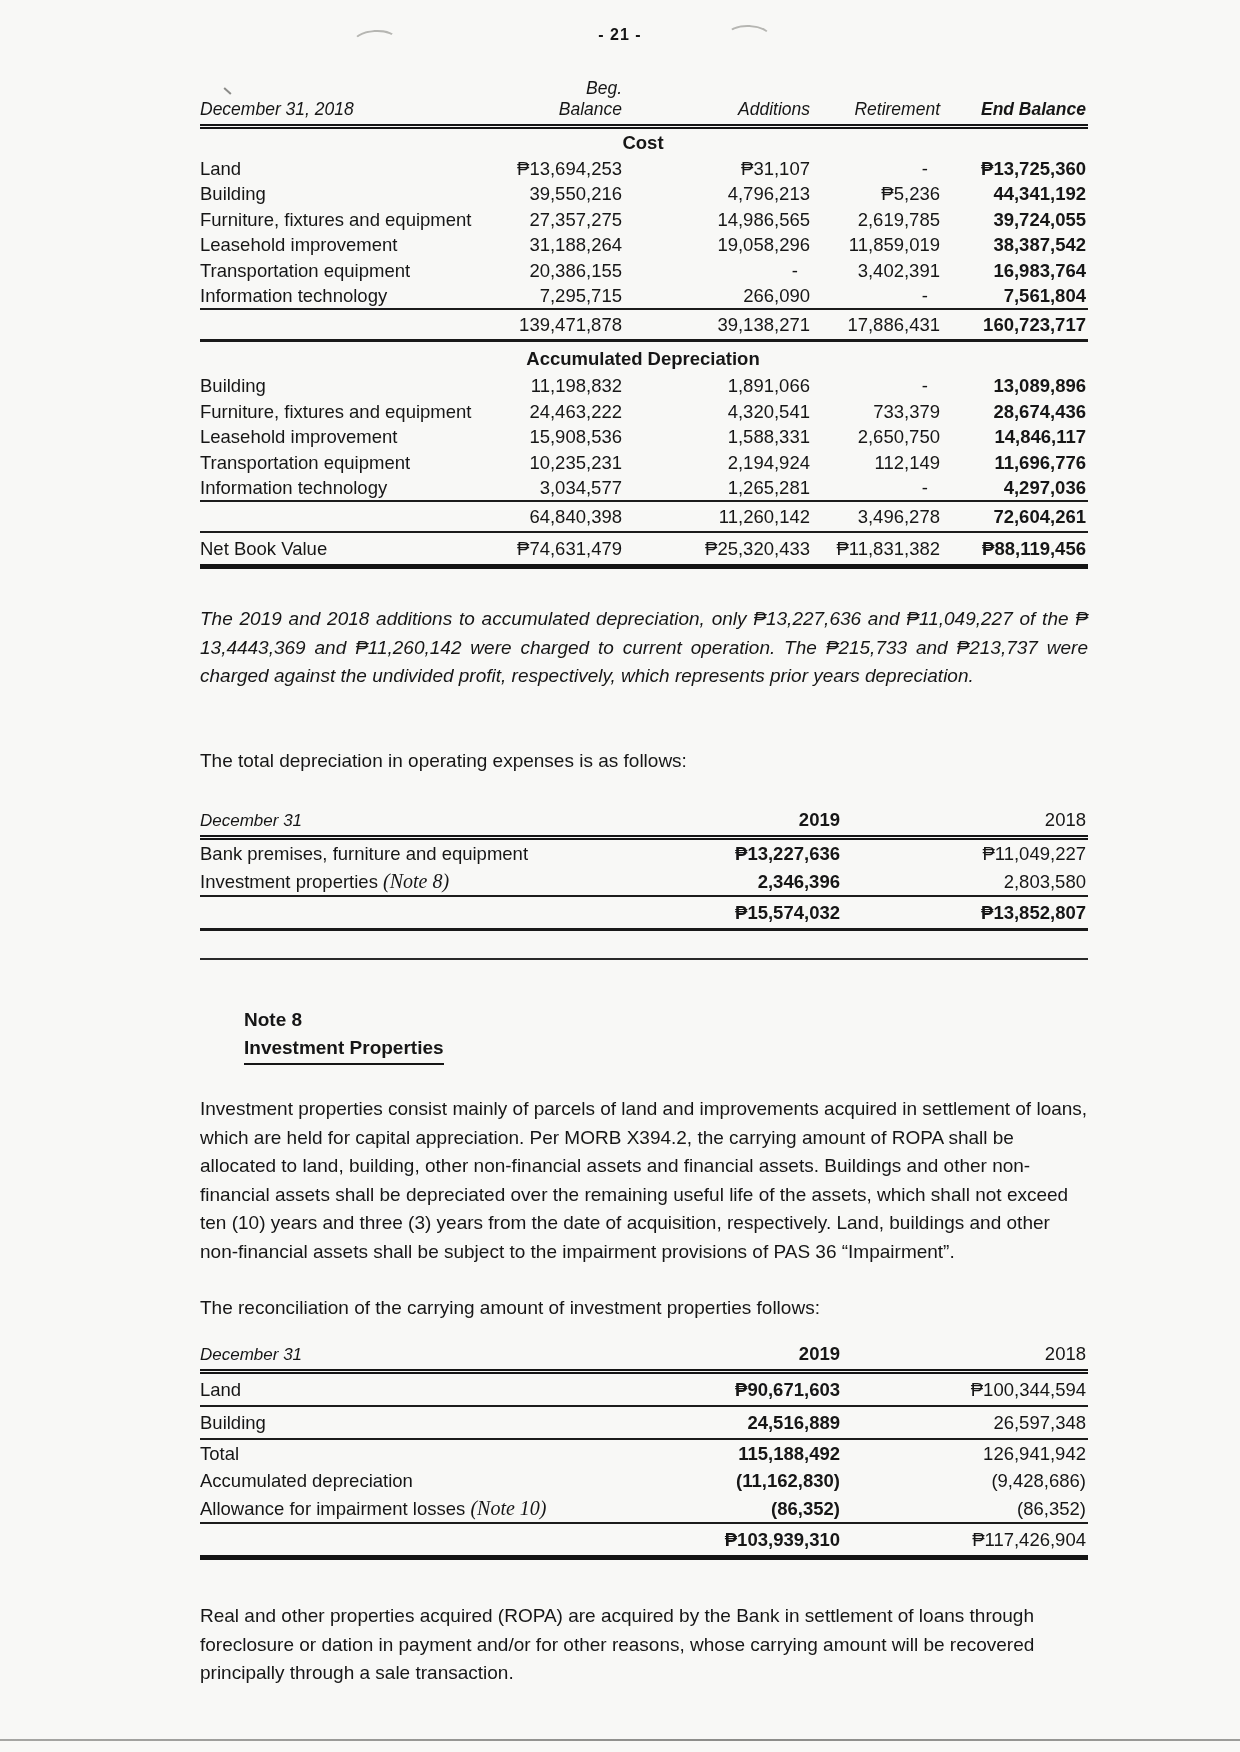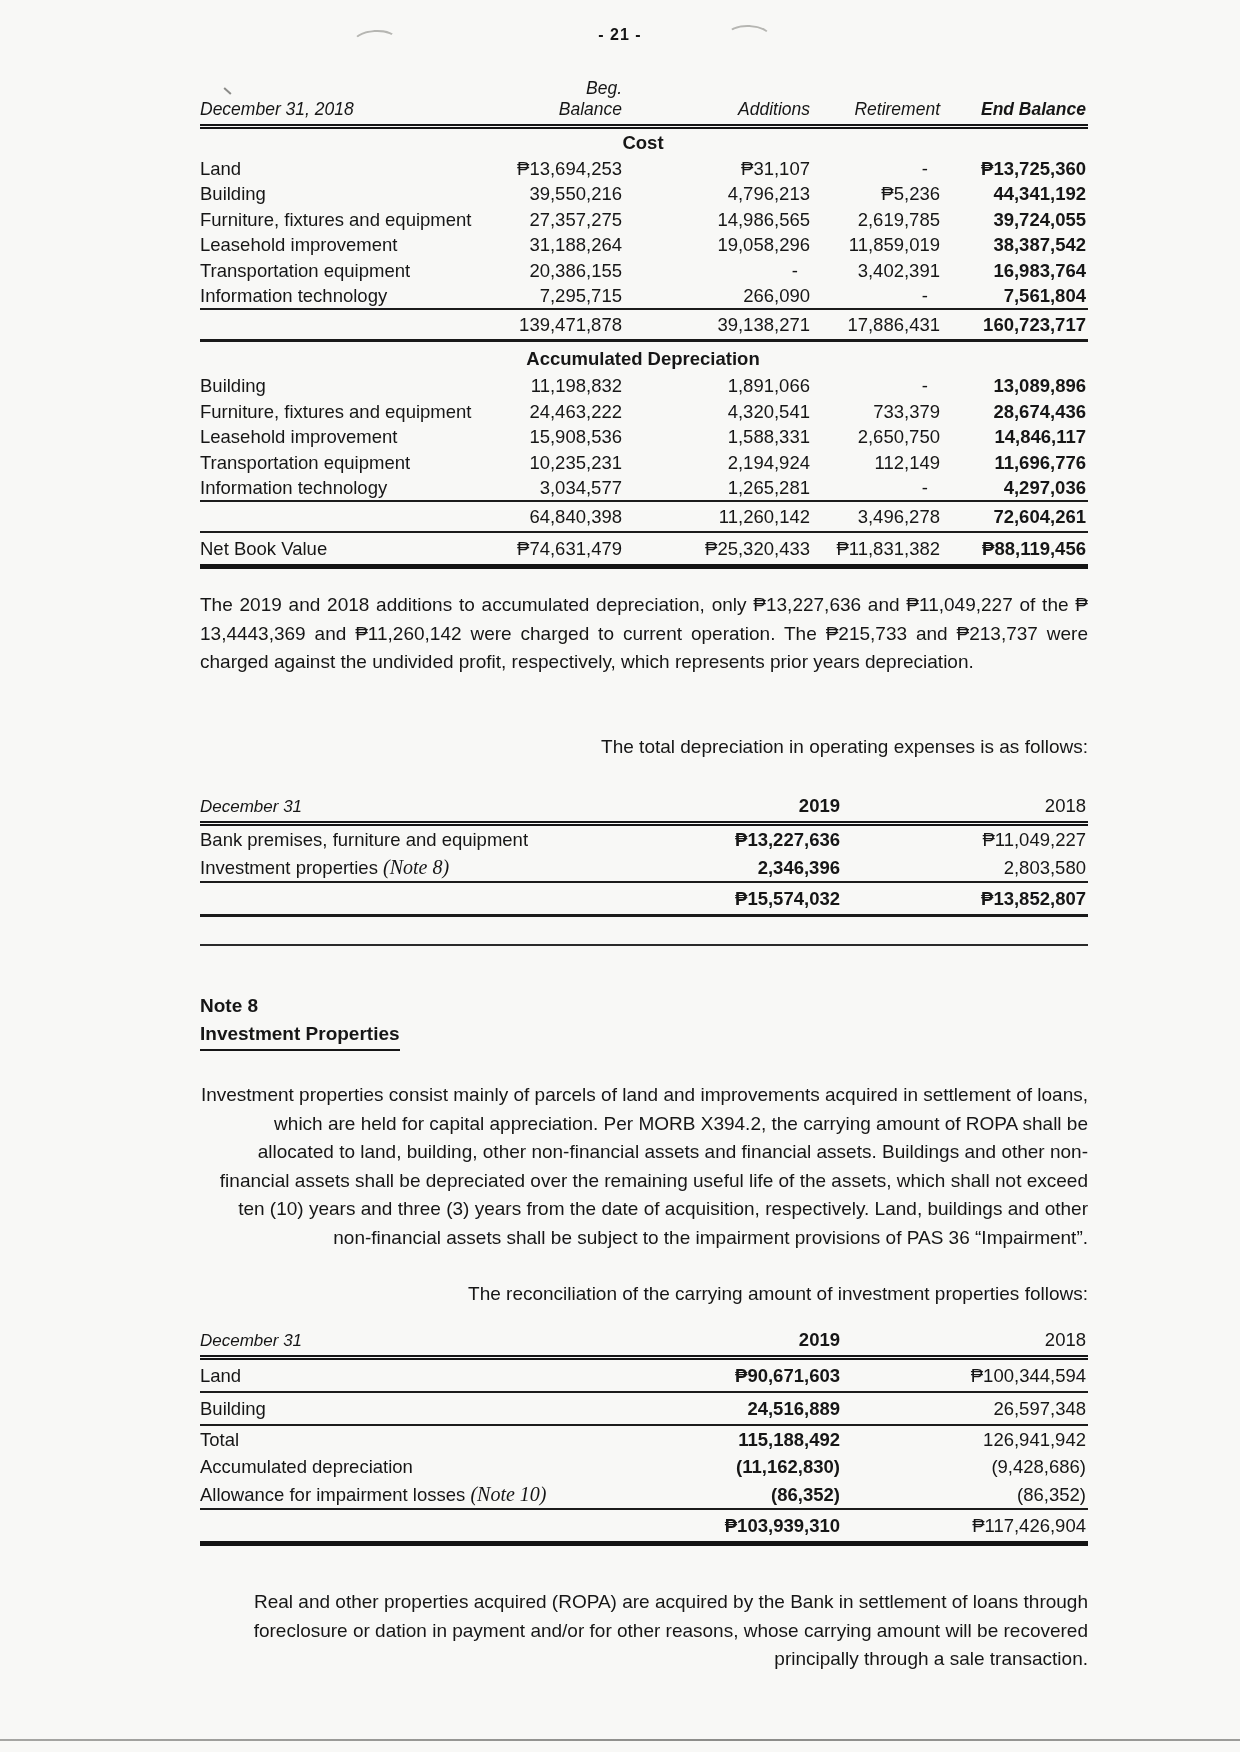--- a/index.html
+++ b/index.html
@@ -19,32 +19,32 @@
   .dash{padding-right:12px;}
   .t1{margin-top:78px;font-size:18.5px;}
   .t1-hdr{padding-bottom:4px;border-bottom:5px double #151515;font-size:17.5px;}
   .row{height:25.4px;line-height:25.4px;}
   .trow{height:29px;line-height:29px;}
   .sect{height:27px;line-height:27px;text-align:center;}
   .rule-thin{border-bottom:2px solid #1c1c1c;}
   .rule-med{border-bottom:3px solid #1a1a1a;}
   .rule-heavy{border-bottom:5px solid #141414;}
   .nbv{height:31px;line-height:31px;border-bottom:5px solid #141414;}
-  .para{font-size:19px;line-height:28.5px;margin:0;text-align:right;}
-  .p1{margin-top:22px;text-align:justify;}
+  .para{font-size:19px;line-height:28.5px;margin:0;}
+  .p1{margin-top:36px;text-align:justify;font-style:italic;}
   .p2{margin-top:56px;}
   .t23{font-size:18.5px;}
   .t2{margin-top:34px;}
   .t23-hdr{padding-bottom:4px;border-bottom:5px double #151515;}
   .t23-hdr .hlabel{font-size:17px;}
   .r27{height:27.5px;line-height:27.5px;}
   .r31{height:31px;line-height:31px;}
   .note-ref{font-style:italic;font-size:20px;font-family:Liberation Serif, serif;}
   .sep-line{margin-top:27px;border-bottom:2px solid #2a2a2a;}
-  .note-head{margin-top:46px;font-size:19px;font-weight:bold;line-height:28px;}
+  .note-head{margin-top:46px;font-size:19px;font-weight:bold;line-height:28px;margin-left:44px;}
   .note-sub{display:inline-block;border-bottom:2px solid #161616;padding-bottom:1px;}
   .p3{margin-top:30px;}
   .p4{margin-top:28px;margin-bottom:20px;}
   .t3{margin-top:2px;}
   .p5{margin-top:42px;}
   .arc{position:absolute;width:42px;height:20px;border:2px solid #b6b6b2;
        border-color:#b6b6b2 transparent transparent transparent;border-radius:50%;}
   .arc1{left:352px;top:30px;transform:rotate(-4deg);}
   .arc2{left:726px;top:25px;transform:rotate(3deg);}
   .tickmark{position:absolute;left:223px;top:90px;width:9px;height:2px;background:#8b8b88;transform:rotate(42deg);}

